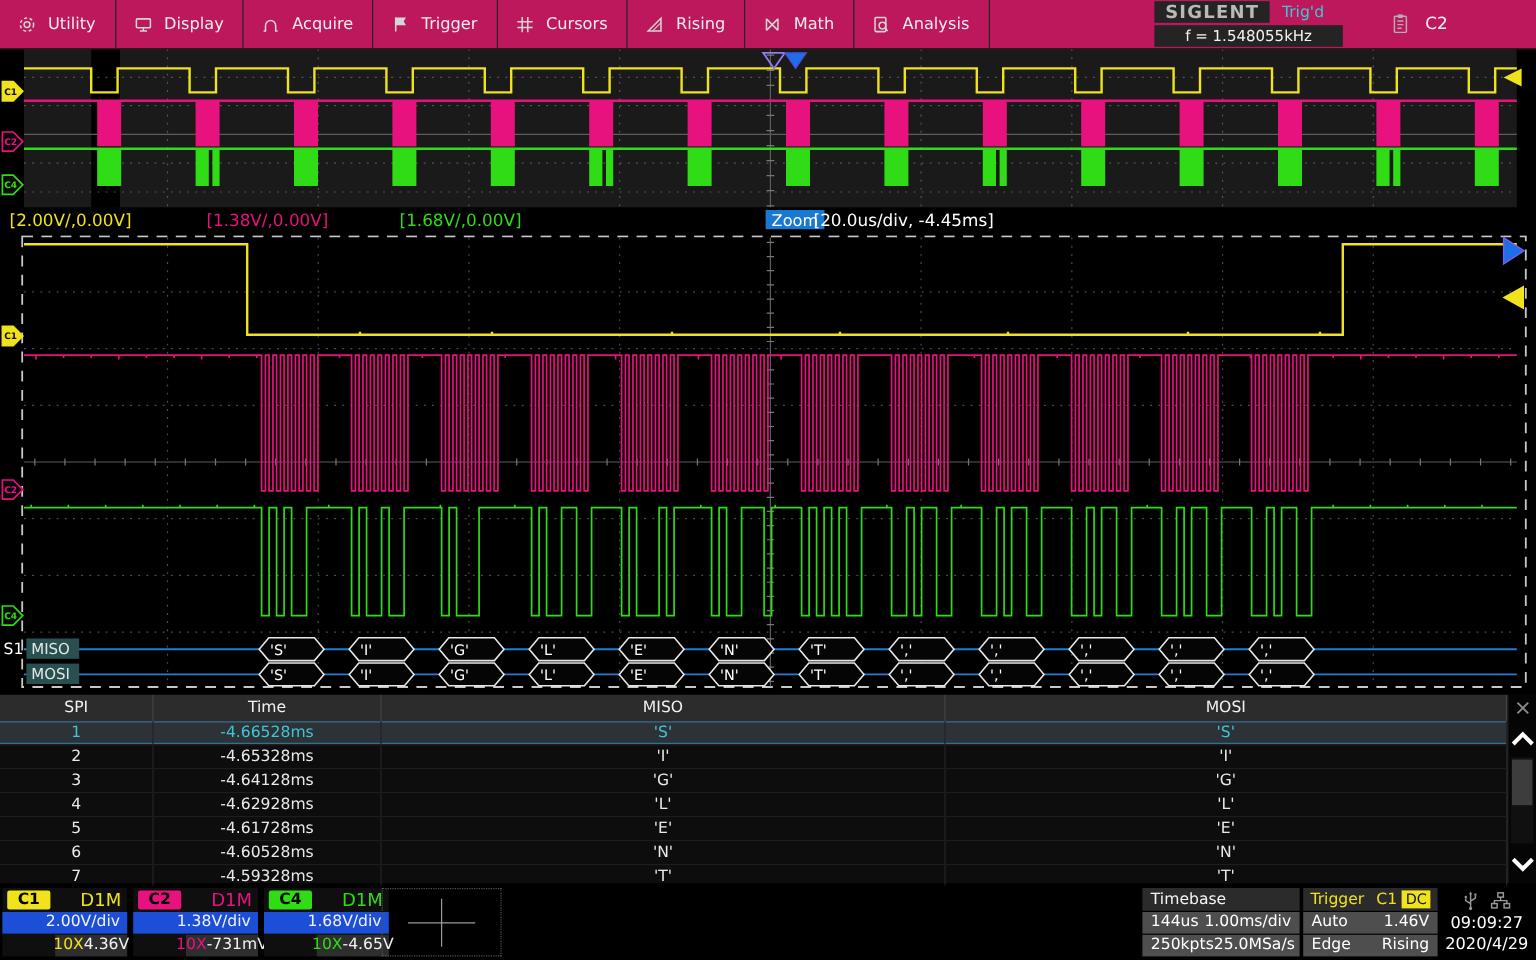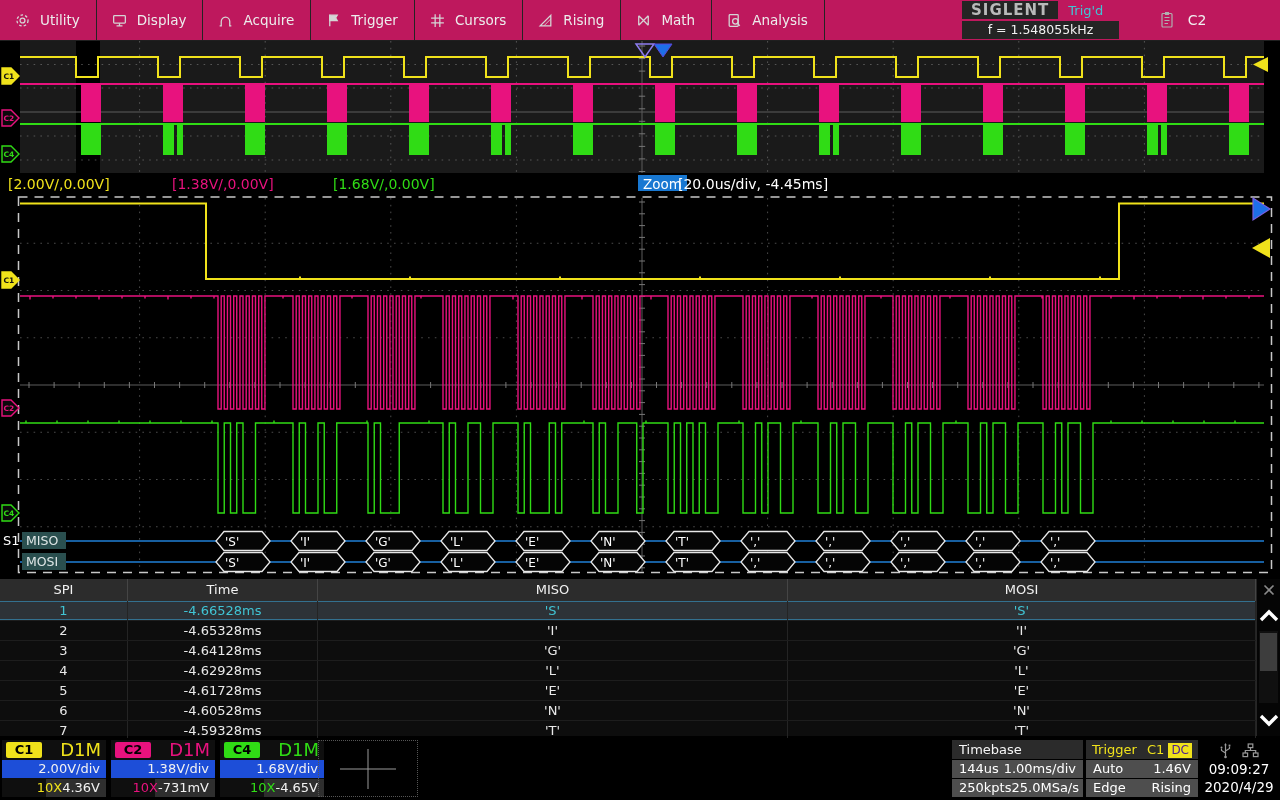--- a/index.html
+++ b/index.html
@@ -53,35 +53,35 @@
   .rail-up{position:absolute;top:24px;left:0;width:23px;height:26px;display:flex;align-items:center;justify-content:center;}
   .rail-track{position:absolute;top:52px;left:2px;width:19px;height:72px;background:#101010;}
   .rail-thumb{height:38px;background:#3d3d3d;margin:2px 1px;}
   .rail-down{position:absolute;bottom:3px;left:0;width:23px;height:26px;display:flex;align-items:center;justify-content:center;}
 
   
   .statusbar{position:absolute;top:738px;left:0;width:1280px;height:62px;background:#000;font-size:13px;}
   .ch-box{position:absolute;top:2px;width:104px;height:57px;background:#0f0f0f;}
   .ch-r1{height:19px;display:flex;justify-content:space-between;align-items:center;padding:0 5px 0 4px;}
   .ch-badge{width:36px;height:16px;line-height:16px;text-align:center;color:#000;font-weight:bold;border-radius:2px;font-size:13px;}
-  .ch-coup{font-size:18px;}
+  .ch-coup{font-size:15px;}
   .ch-r2{height:18px;line-height:18px;background:#1d4ed8;text-align:right;padding:0 6px;color:#f2f2f2;margin-top:1px;}
-  .ch-r3{height:18px;line-height:18px;background:#2e2e2e;display:flex;justify-content:flex-end;
+  .ch-r3{height:18px;line-height:18px;background:#2e2e2e;display:flex;justify-content:center;
          padding:0 6px;color:#f2f2f2;margin-top:1px;margin-left:44px;}
   .add-box{position:absolute;left:318px;top:2px;width:98px;height:55px;border:1px dotted #565656;
            display:flex;align-items:center;justify-content:center;}
   .tb-box,.trg-box{position:absolute;top:2px;height:57px;}
   .tb-box{left:952px;width:131px;}
   .trg-box{left:1086px;width:112px;}
   .tb-head{height:19px;line-height:19px;background:#2b2b2b;padding:0 7px;color:#f5f5f5;}
   .trg-head{height:19px;background:#2b2b2b;display:flex;justify-content:space-between;padding:0 6px;align-items:center;}
   .tb-row{height:18px;line-height:18px;background:#4e4e4e;display:flex;justify-content:space-between;
           padding:0 7px;color:#fff;margin-top:1px;}
   .yel{color:#f0e21b;}
-  .dc-badge{background:#f0e21b;color:#4c1d95;padding:0 3px;font-size:12px;height:15px;line-height:15px;display:inline-block;margin-left:0;}
+  .dc-badge{background:#f0e21b;color:#0f172a;padding:0 3px;font-size:12px;height:15px;line-height:15px;display:inline-block;margin-left:0;}
   .clock{position:absolute;left:1200px;top:2px;width:78px;text-align:center;color:#fff;}
   .clock-icons{height:20px;display:flex;justify-content:center;gap:10px;align-items:center;}
   .clock-time,.clock-date{height:18px;line-height:18px;font-size:13.5px;}
 </style>
 </head>
 <body>
 
 <div id="app">
 
   <header class="menubar" id="menubar">

